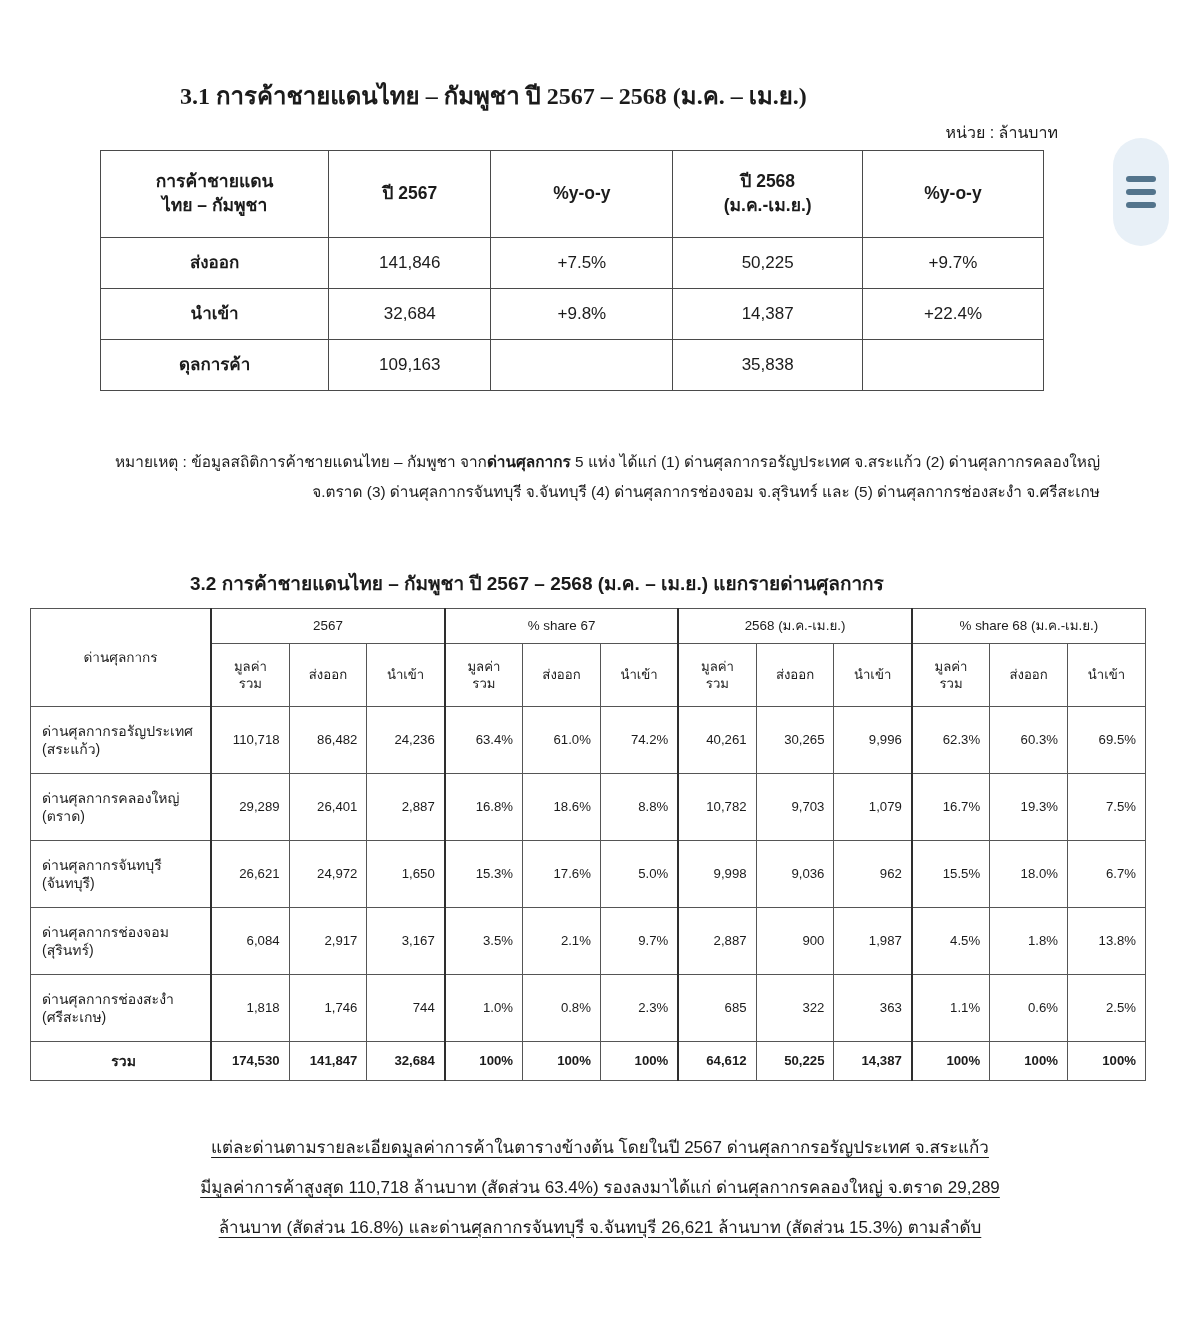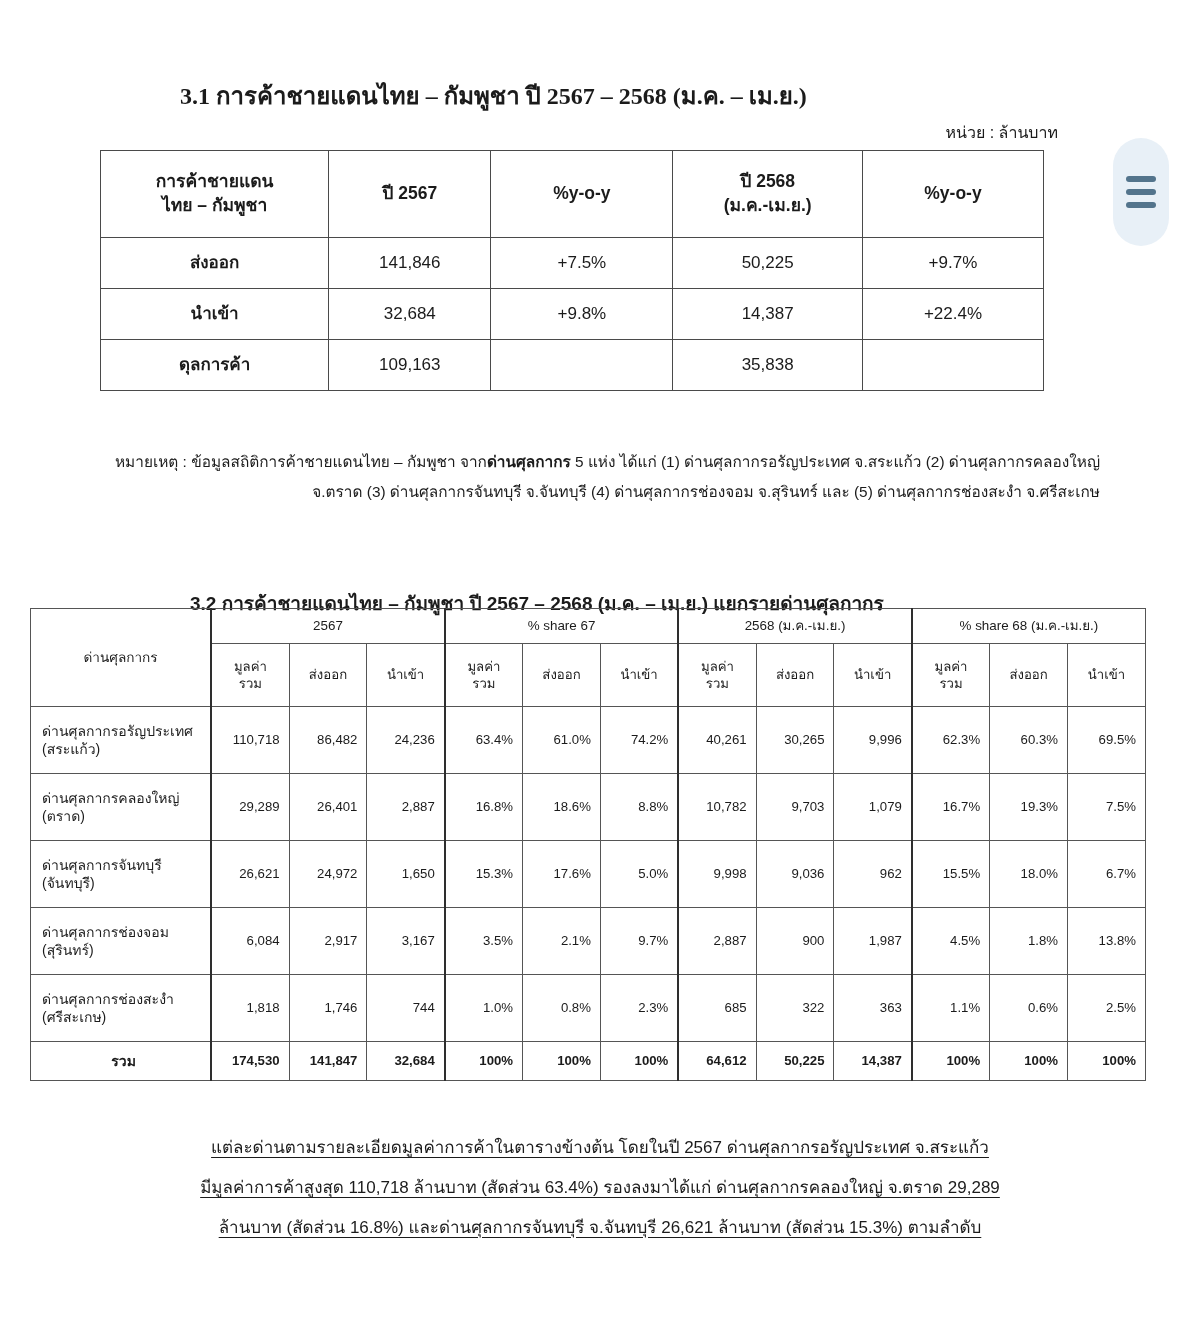--- a/index.html
+++ b/index.html
@@ -91,21 +91,21 @@
     line-height: 1.95;
     text-align: right;
     margin-top: 32px;
   }
   .footnote b { font-weight: bold; }
 
   
   .heading-l2b {
     position: absolute;
     left: 190px;
-    top: 588px;
+    top: 568px;
     font-size: 19px;
     font-weight: bold;
     white-space: nowrap;
   }
 
   
   .t2-wrap {
     position: absolute;
     left: 30px;
     top: 608px;

